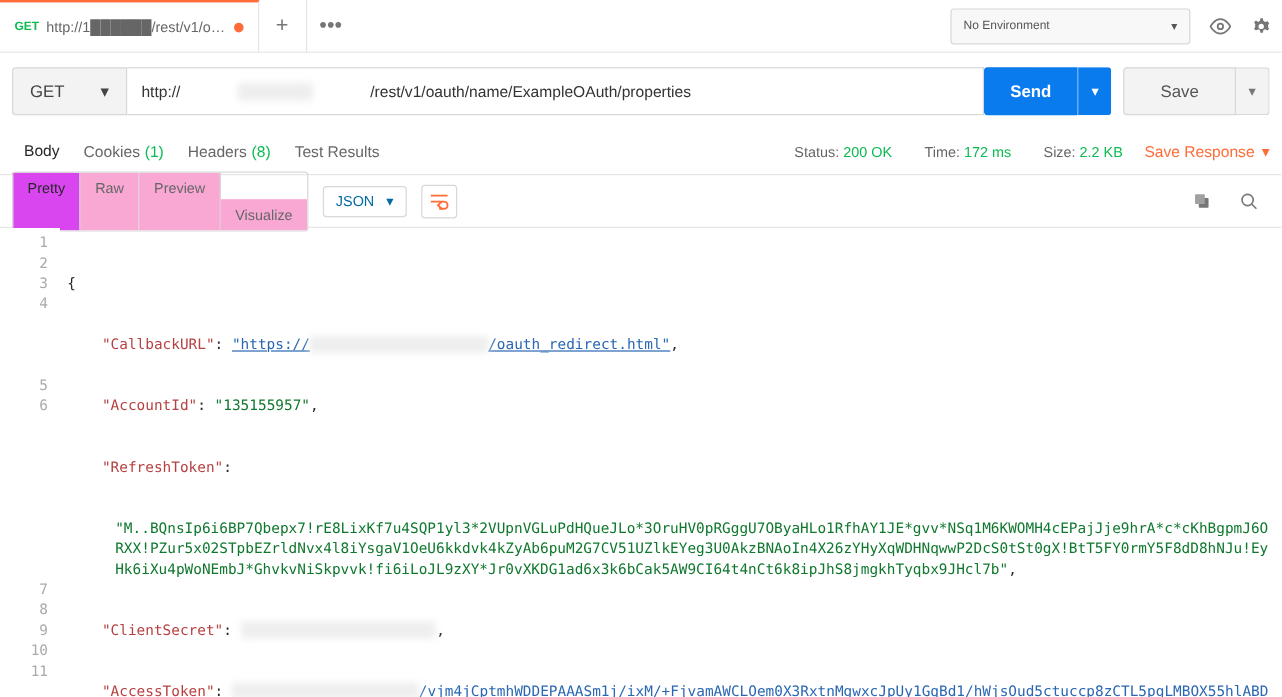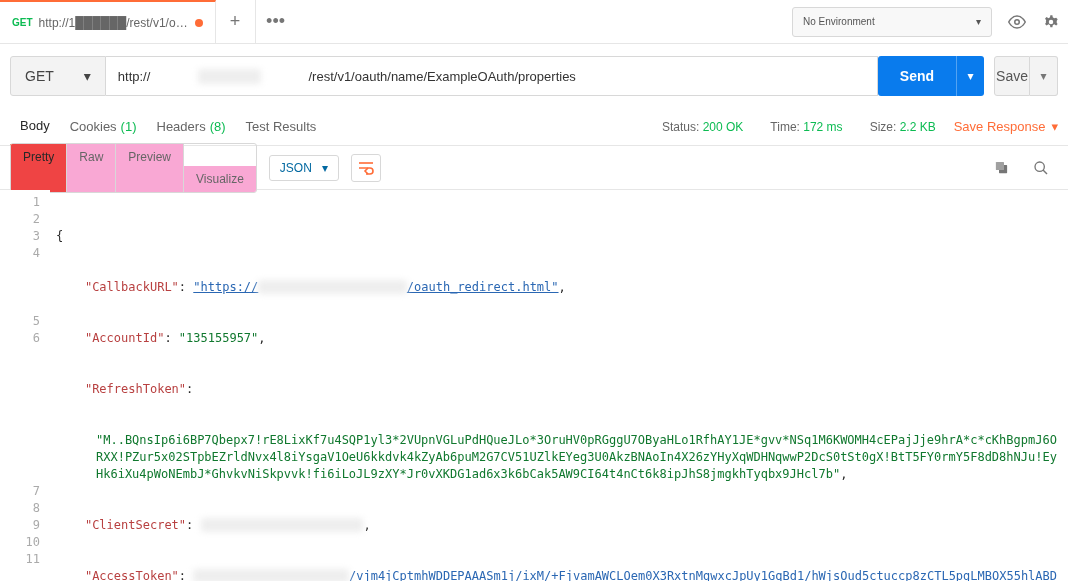--- a/index.html
+++ b/index.html
@@ -11,34 +11,34 @@
 .dot { width: 8px; height: 8px; border-radius: 50%; background: #ff6c37; }
 .sq-btn { width: 40px; height: 44px; display: flex; align-items: center; justify-content: center; color: #767676; border-right: 1px solid #e6e6e6; cursor: pointer; font-size: 18px; }
 .spacer { flex: 1; }
 .env-select { display: flex; align-items: center; height: 30px; border: 1px solid #d8d8d8; background: #f8f8f8; padding: 0 10px; border-radius: 3px; width: 200px; margin-right: 8px; font-size: 10px; color: #555; justify-content: space-between; }
 .icon-btn { width: 34px; height: 30px; display: flex; align-items: center; justify-content: center; color: #767676; cursor: pointer; font-size: 16px; }
 .req-row { display: flex; align-items: center; padding: 12px 10px; gap: 0; }
 .method-select { display: flex; align-items: center; height: 40px; border: 1px solid #d8d8d8; background: #f3f3f3; padding: 0 14px; border-radius: 3px 0 0 3px; font-size: 14px; color: #444; gap: 30px; }
 .url-input { flex: 1; height: 40px; border: 1px solid #d8d8d8; border-left: none; padding: 0 12px; font-size: 13px; color: #333; display: flex; align-items: center; gap: 48px; }
 .send-btn { height: 40px; background: #097bed; color: #fff; border: none; padding: 0 22px; font-size: 14px; font-weight: 600; border-radius: 3px 0 0 3px; display: flex; align-items: center; }
 .send-caret { height: 40px; width: 28px; background: #097bed; color: #fff; border-left: 1px solid rgba(255,255,255,0.3); display: flex; align-items: center; justify-content: center; border-radius: 0 3px 3px 0; }
-.save-btn { margin-left: 10px; height: 40px; background: #f3f3f3; border: 1px solid #d8d8d8; padding: 0 1px; font-size: 14px; color: #555; display: flex; align-items: center; border-radius: 3px 0 0 3px; }
+.save-btn { margin-left: 10px; height: 40px; background: #f3f3f3; border: 1px solid #d8d8d8; padding: 0 30px; font-size: 14px; color: #555; display: flex; align-items: center; border-radius: 3px 0 0 3px; }
 .save-caret { height: 40px; width: 28px; background: #f3f3f3; border: 1px solid #d8d8d8; border-left: none; display: flex; align-items: center; justify-content: center; border-radius: 0 3px 3px 0; color: #767676; }
 .resp-tabs { display: flex; align-items: center; height: 38px; border-bottom: 1px solid #e6e6e6; padding: 0 10px; }
 .resp-tab { padding: 0 10px; height: 38px; display: flex; align-items: center; color: #666; font-size: 13px; cursor: pointer; }
 .resp-tab.active { color: #282828; border-bottom: 2px solid #ff6c37; }
 .badge-green { color: #0cbb52; margin-left: 4px; }
 .meta { display: flex; gap: 27px; font-size: 12px; color: #666; }
 .meta .val { color: #0cbb52; }
 .save-resp { color: #ff6c37; font-size: 13px; margin-left: 18px; display: flex; align-items: center; gap: 6px; cursor: pointer; }
 .view-row { display: flex; align-items: center; height: 44px; padding: 0 10px; gap: 6px; border-bottom: 1px solid #e6e6e6; }
 .seg { display: flex; border: 1px solid #d8d8d8; border-radius: 3px; overflow: hidden; }
 .seg-btn { padding: 6px 12px; font-size: 12px; color: #666; background: #f9a8d4; cursor: pointer; border-right: 1px solid #d8d8d8; }
 .seg-btn:last-child { border-right: none; margin-top: 22px; }
-.seg-btn.active { background: #ef4444; color: #282828; }
+.seg-btn.active { background: #d946ef; color: #282828; }
 .fmt-select { display: flex; align-items: center; border: 1px solid #d8d8d8; border-radius: 3px; padding: 5px 10px; font-size: 12px; color: #0369a1; gap: 10px; margin-left: 6px; }
 .wrap-btn { width: 30px; height: 28px; border: 1px solid #d8d8d8; border-radius: 3px; display: flex; align-items: center; justify-content: center; margin-left: 6px; }
 .code-area { display: flex; height: calc(581px - 44px - 64px - 38px - 44px); overflow: auto; font-family: Consolas, Monaco, monospace; font-size: 12px; }
 .gutter { width: 50px; text-align: right; padding: 4px 10px 4px 0; color: #aaa; background: #fff; user-select: none; line-height: 17px; flex-shrink: 0; }
 .code { flex: 1; padding: 4px 6px; line-height: 17px; white-space: pre-wrap; word-break: break-all; }
 .k { color: #b84040; }
 .s { color: #10782e; }
 .lnk { color: #2a67b3; text-decoration: underline; cursor: pointer; }
 .blur { filter: blur(3px); background: #eee; color: transparent; border-radius: 2px; padding: 0 2px; }
 .ln { min-height: 17px; display: flex; }

